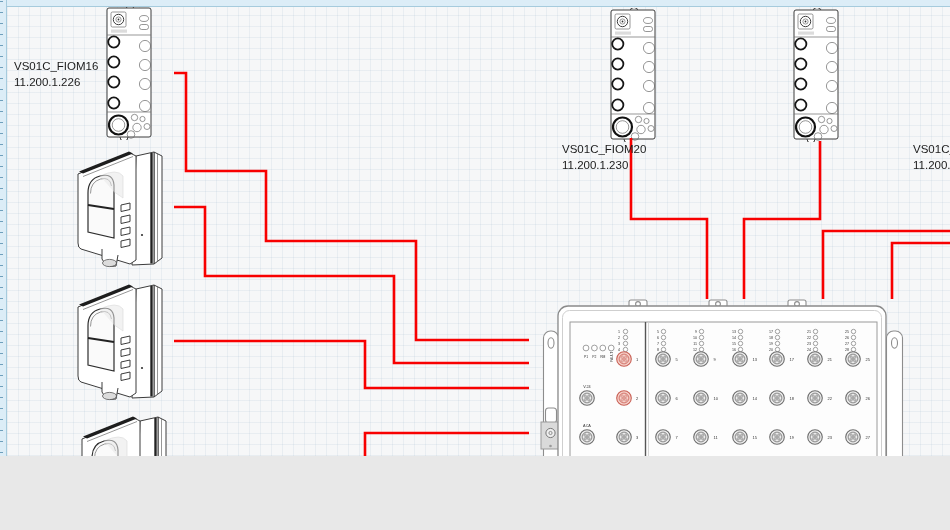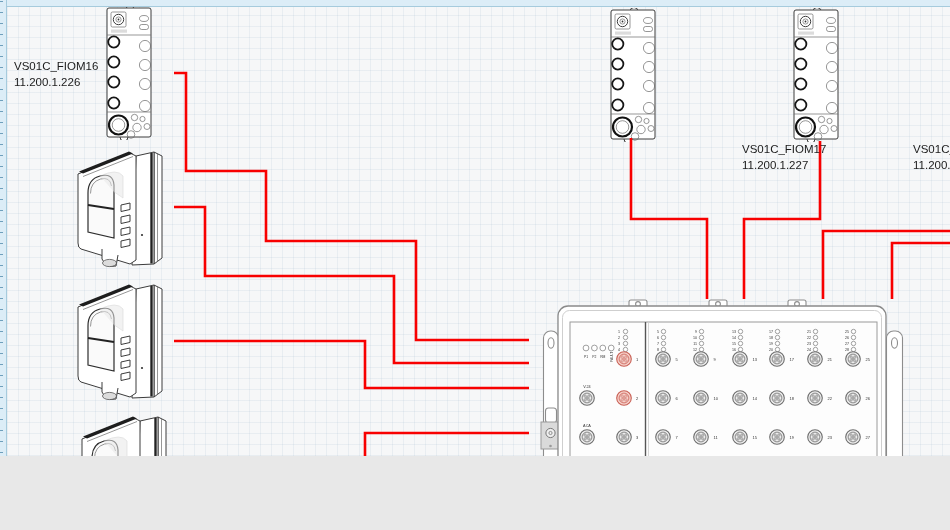--- a/index.html
+++ b/index.html
@@ -536,23 +536,23 @@
         <polyline points="820,141 820,219 744,219 744,299" class="wire" stroke="#f80000"></polyline>
         <polyline points="951,231 823,231 823,299" class="wire" stroke="#f80000"></polyline>
         <polyline points="951,243 892,243 892,299" class="wire" stroke="#f80000"></polyline>
       </g>
   </svg>
 
   <div class="dev-label" style="left:14px;top:59px">
     <div>VS01C_FIOM16</div>
     <div>11.200.1.226</div>
   </div>
-  <div class="dev-label" style="left:742px;top:142px">
-    <div>VS01C_FIOM17</div>
-    <div>11.200.1.227</div>
+  <div class="dev-label" style="left:562px;top:142px">
+    <div>VS01C_FIOM20</div>
+    <div>11.200.1.230</div>
   </div>
   <div class="dev-label" style="left:913px;top:142px">
     <div>VS01C_F</div>
     <div>11.200.1</div>
   </div>
 
   <div id="switch-title">DPM08-VS0</div>
 
   <div id="topruler"></div>
   <div id="leftruler"></div>

